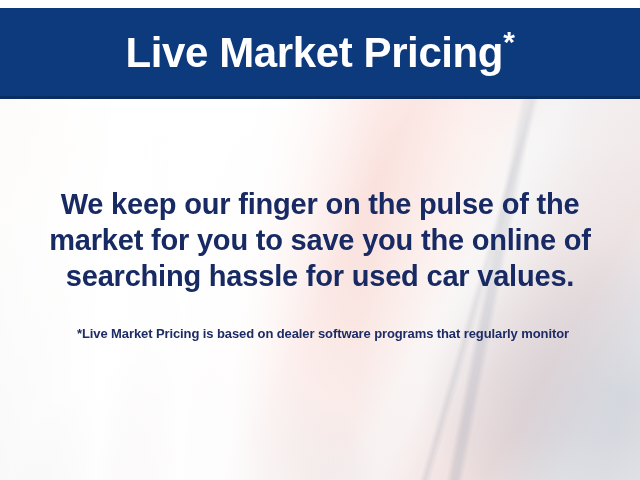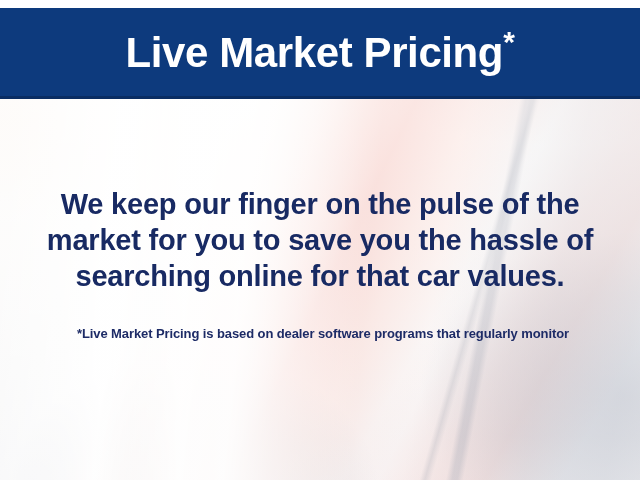--- a/index.html
+++ b/index.html
@@ -246,21 +246,21 @@
     <div class="layer bg-swoosh-3"></div>
     <div class="layer bg-veil"></div>
   </div>
 
   <div class="header-banner">
     <h1 class="header-title"><span>Live Market Pricing</span><span class="star">*</span></h1>
   </div>
 
   <div class="headline">
     <span class="hl-line">We keep our finger on the pulse of the</span>
-    <span class="hl-line">market for you to save you the hassle of</span>
-    <span class="hl-line">searching online for that car values.</span>
+    <span class="hl-line">market for you to save you the online of</span>
+    <span class="hl-line">searching hassle for used car values.</span>
   </div>
 
   <div class="disclaimer">
     <span class="dc-line">*Live Market Pricing is based on dealer software programs that regularly monitor</span>
   </div>
 
 </div>
 
 </body></html>

